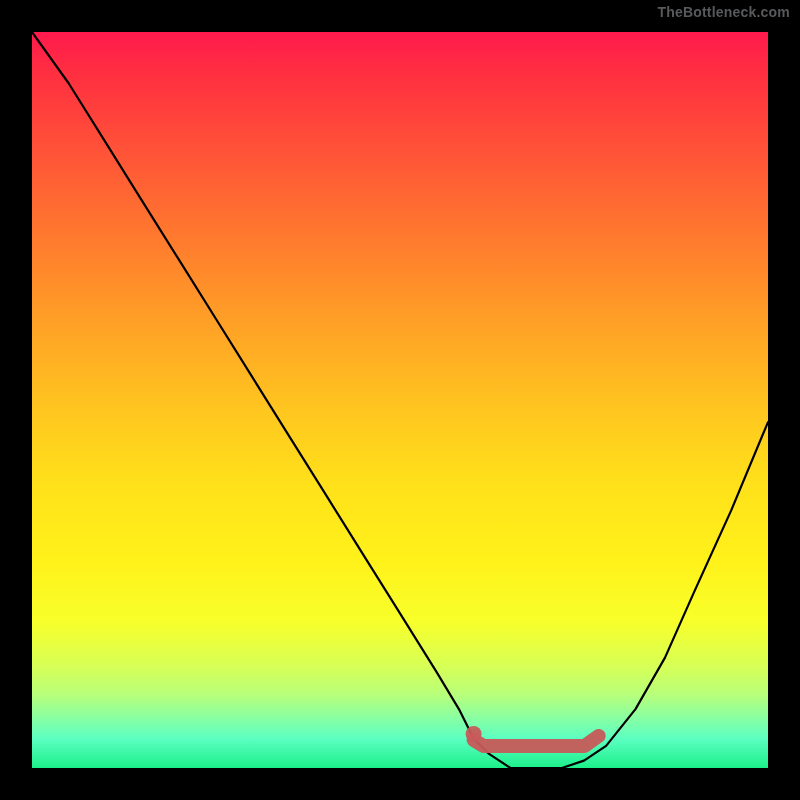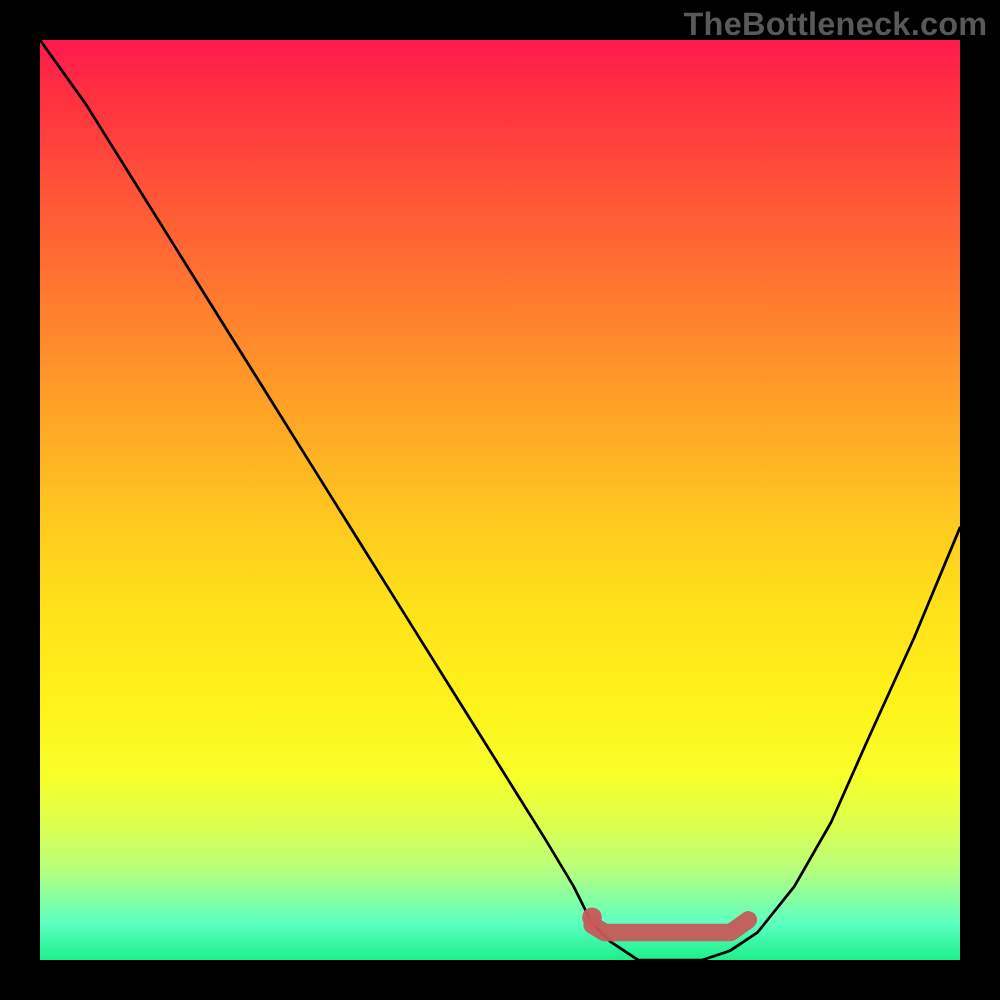--- a/index.html
+++ b/index.html
@@ -8,21 +8,21 @@
     position: relative;
     width: 800px;
     height: 800px;
     background: #000;
   }
   .watermark {
     position: absolute;
     top: 4px;
     right: 10px;
     font-family: Arial, Helvetica, sans-serif;
-    font-size: 26px;
+    font-size: 14px;
     font-weight: 600;
     color: #58595b;
     letter-spacing: 0.2px;
   }
   .plot-area {
     position: absolute;
     left: 32px;
     top: 32px;
     width: 736px;
     height: 736px;

